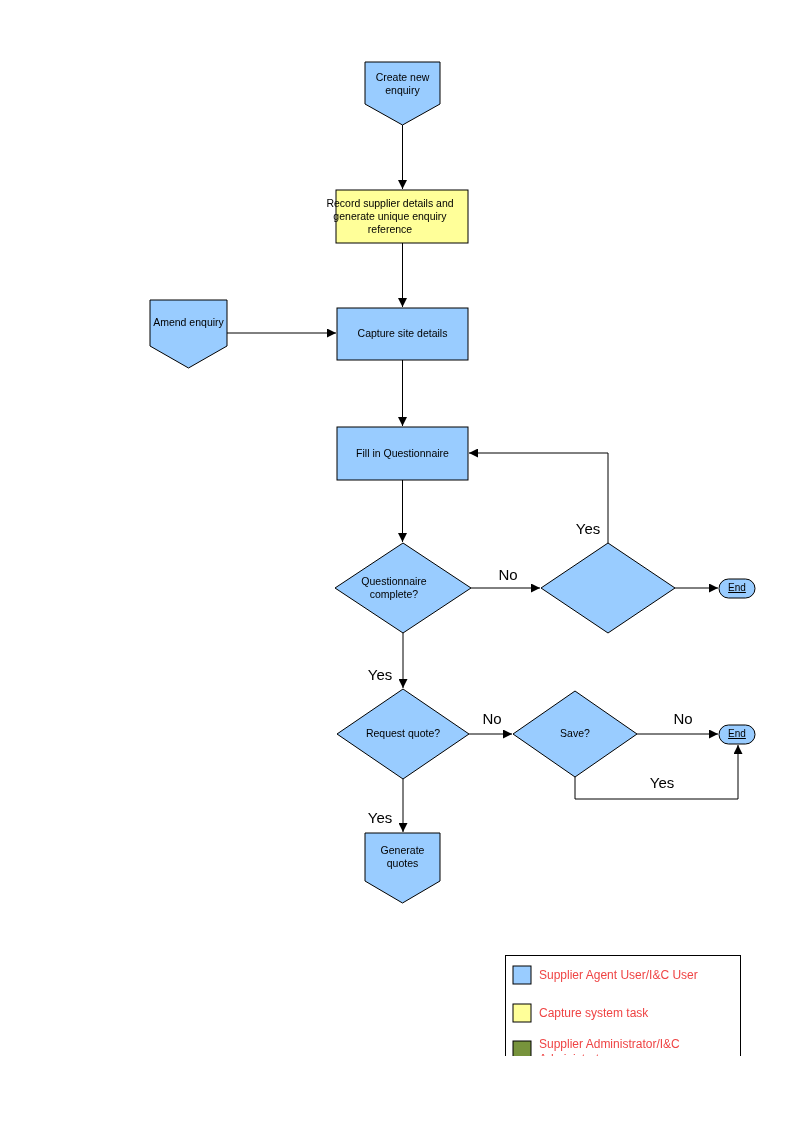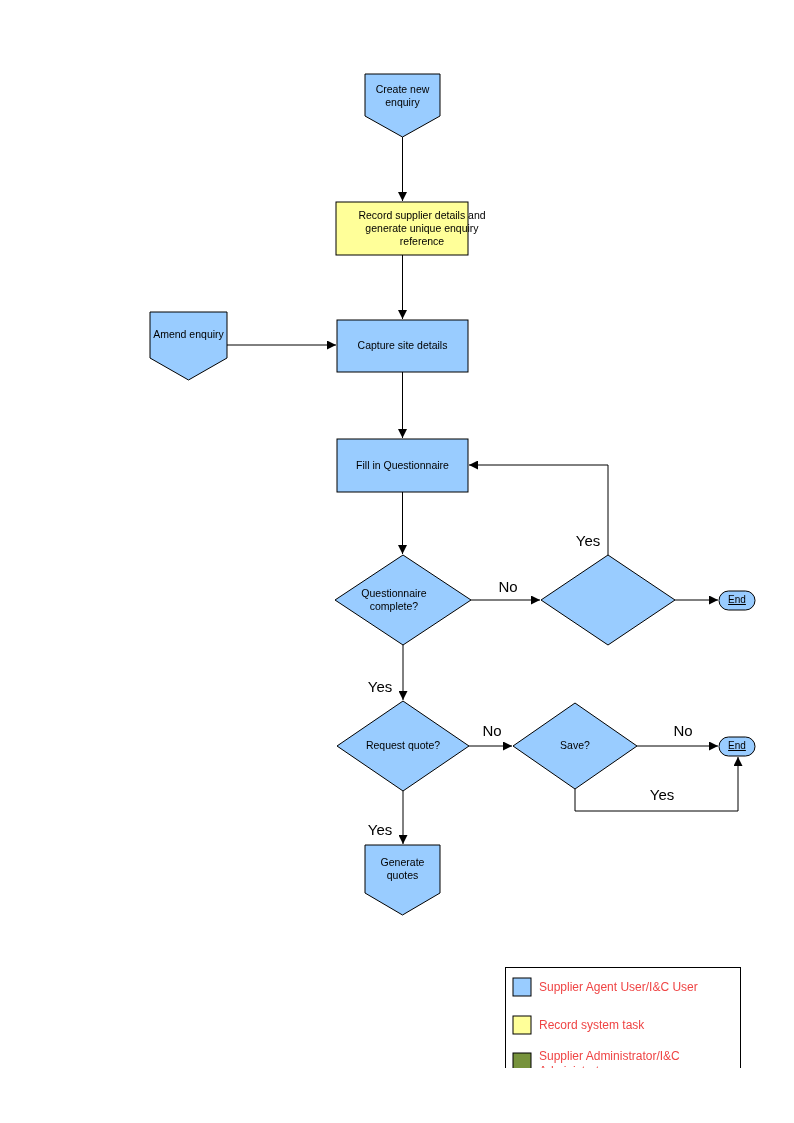--- a/index.html
+++ b/index.html
@@ -7,21 +7,20 @@
     padding: 0;
     background: #ffffff;
     font-family: "Liberation Sans", sans-serif;
   }
   .page {
     position: relative;
     width: 794px;
     height: 1056px;
     background: #ffffff;
     overflow: hidden;
-    margin-top: 12px;
   }
   .flow-svg {
     position: absolute;
     left: 0;
     top: 0;
     width: 794px;
     height: 1123px;
   }
   .label {
     position: absolute;
@@ -109,21 +108,21 @@
     <polygon points="365,833 440,833 440,881 402.5,903 365,881" stroke="black" stroke-width="1" fill="#99CCFF"></polygon>
 
     <rect x="505.5" y="955.5" width="235" height="124" stroke="black" stroke-width="1" fill="#FFFFFF"></rect>
     <rect x="513" y="966" width="18" height="18" stroke="black" stroke-width="1" fill="#99CCFF"></rect>
     <rect x="513" y="1004" width="18" height="18" stroke="black" stroke-width="1" fill="#FFFF99"></rect>
     <rect x="513" y="1041" width="18" height="18" stroke="black" stroke-width="1" fill="#77933C"></rect>
   </svg>
 
   <div class="label" style="left:365px; top:64px; width:75px; height:40px;">Create new enquiry</div>
 
-  <div class="label" style="left:358px; top:192px; width:128px; height:49px;">Record supplier details and generate unique enquiry reference</div>
+  <div class="label" style="left:326px; top:192px; width:128px; height:49px;">Record supplier details and generate unique enquiry reference</div>
 
   <div class="label" style="left:150px; top:302px; width:77px; height:42px;">Amend enquiry</div>
 
   <div class="label" style="left:337px; top:308px; width:131px; height:52px;text-align:center;">Capture site details</div>
 
   <div class="label" style="left:337px; top:427px; width:131px; height:53px;">Fill in Questionnaire</div>
 
   <div class="label" style="left:338px; top:563px; width:112px; height:50px;">Questionnaire complete?</div>
 
 
@@ -146,17 +145,17 @@
   <div class="edge-label" style="left:470px; top:704px; width:44px; height:28px;">No</div>
 
   <div class="edge-label" style="left:661px; top:704px; width:44px; height:28px;">No</div>
 
   <div class="edge-label" style="left:638px; top:768px; width:48px; height:28px;">Yes</div>
 
   <div class="edge-label" style="left:356px; top:803px; width:48px; height:28px;">Yes</div>
 
   <div class="legend-label" style="left:539px; top:966px; width:195px; height:18px;">Supplier Agent User/I&amp;C User</div>
 
-  <div class="legend-label" style="left:539px; top:1004px; width:195px; height:18px;">Record system task</div>
+  <div class="legend-label" style="left:539px; top:1004px; width:195px; height:18px;">Capture system task</div>
 
   <div class="legend-label" style="left:539px; top:1037px; width:190px; height:30px;">Supplier Administrator/I&amp;C Administrator</div>
 
 </div>
 
 </body></html>

